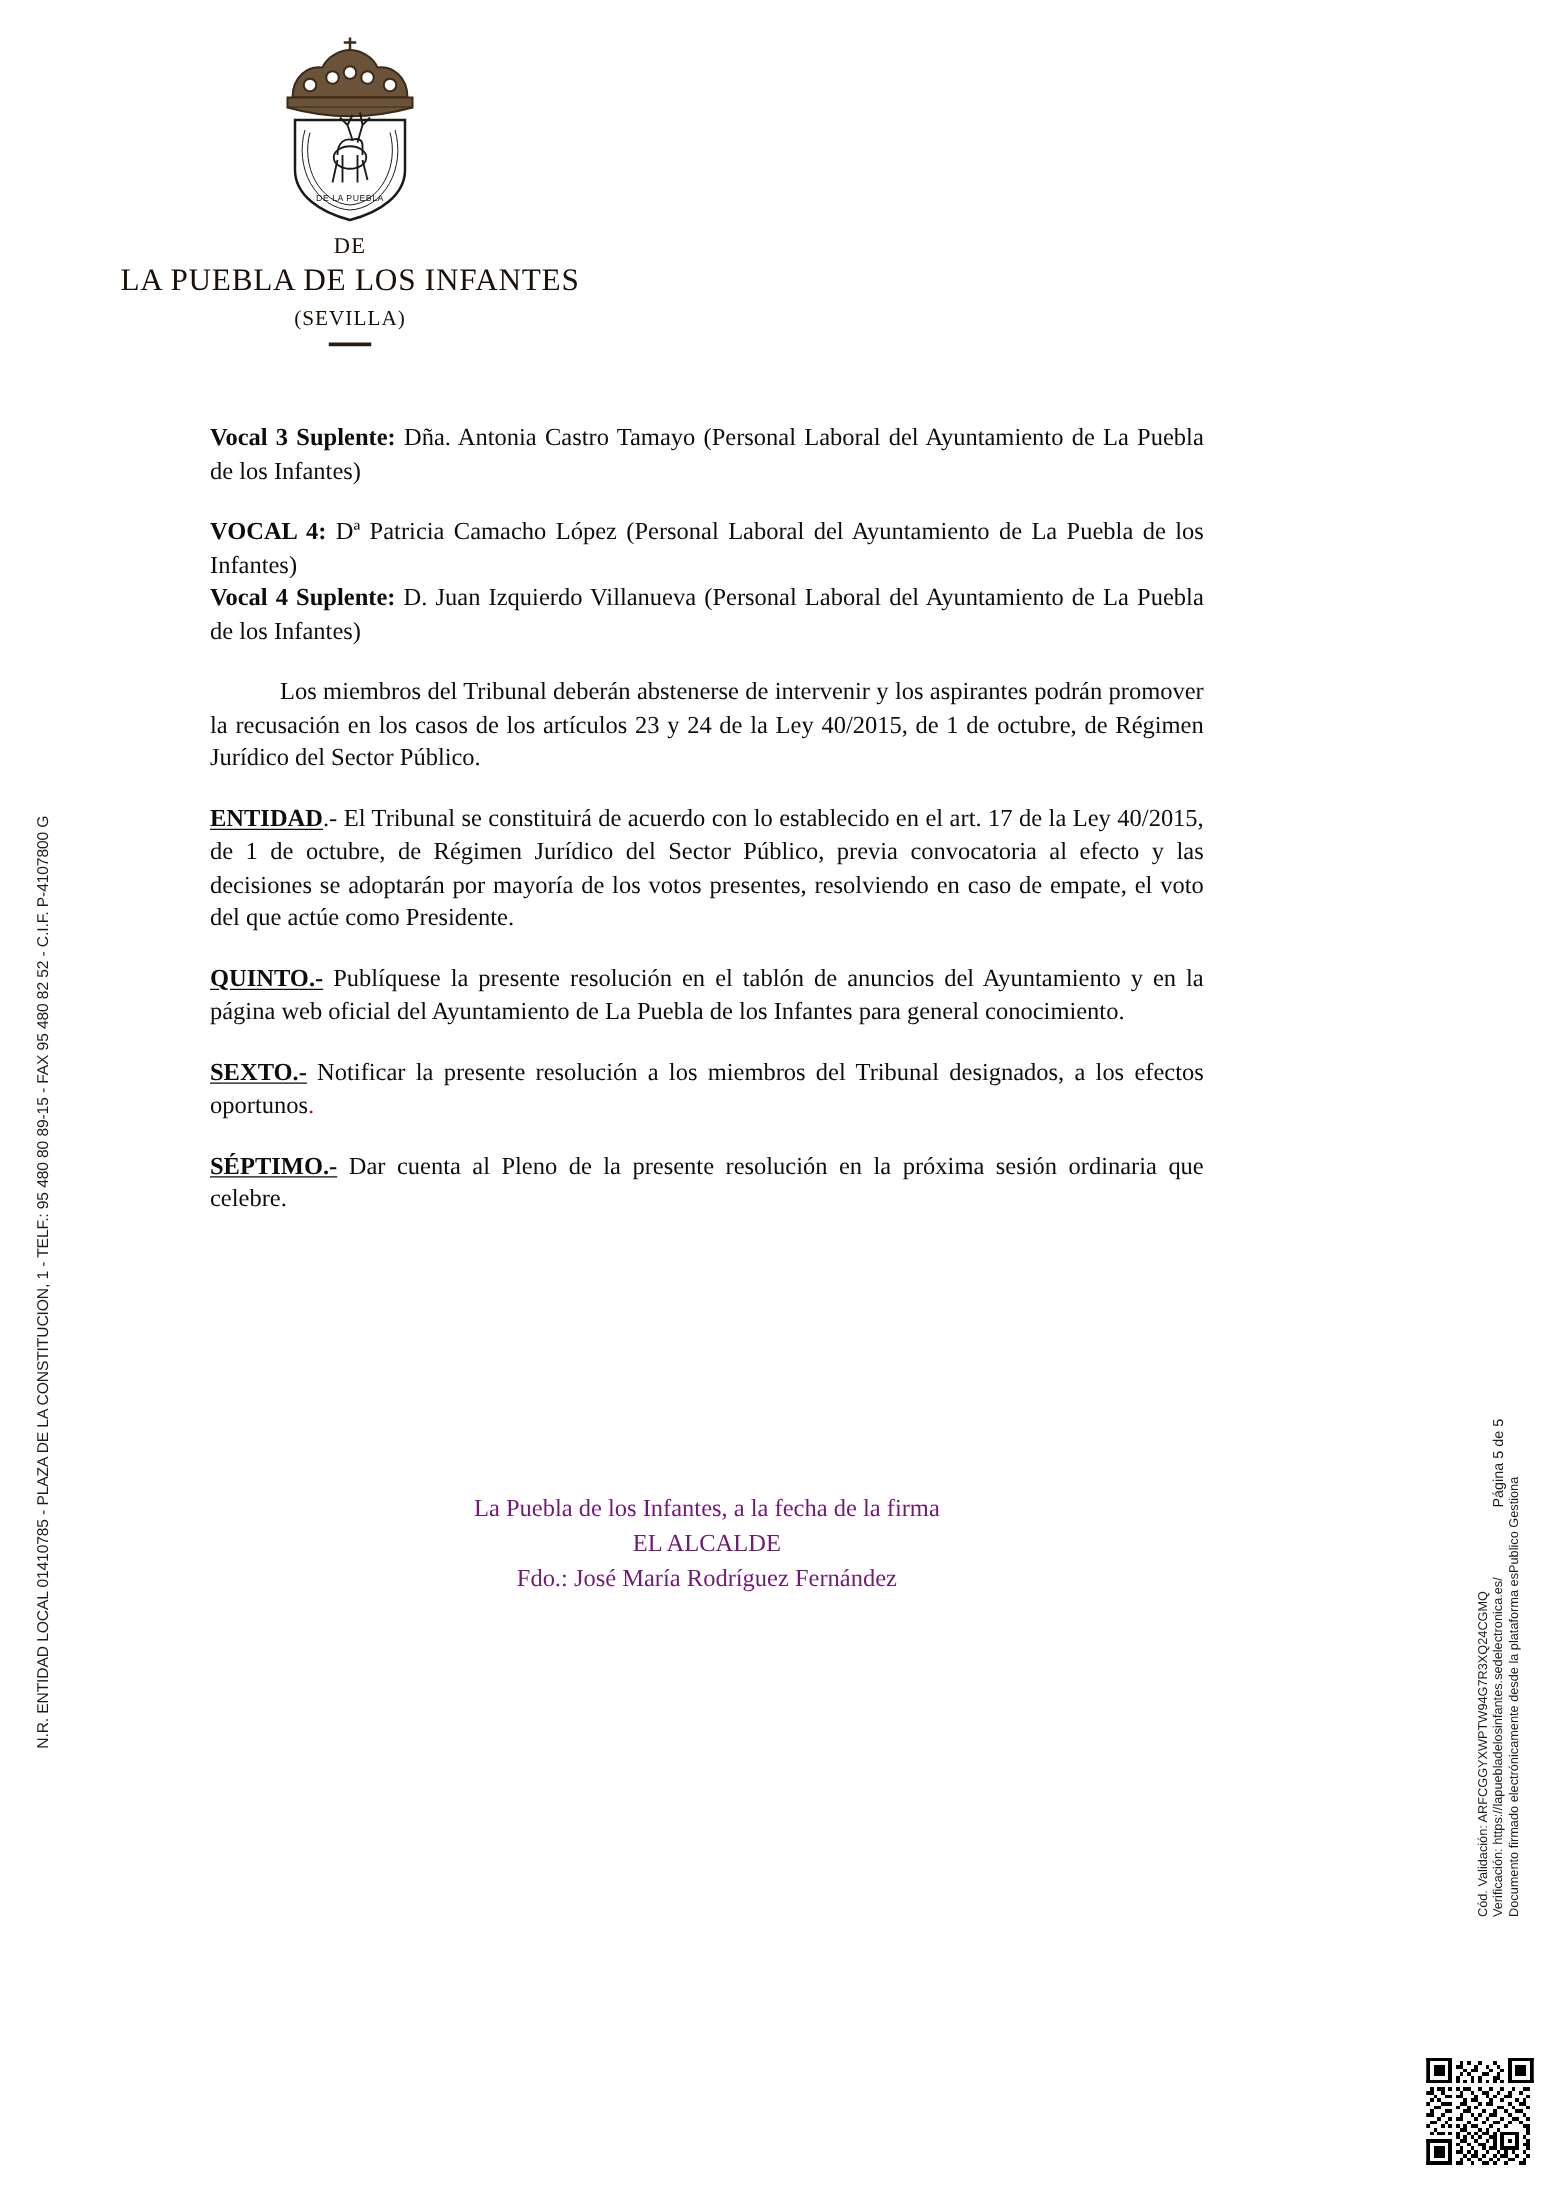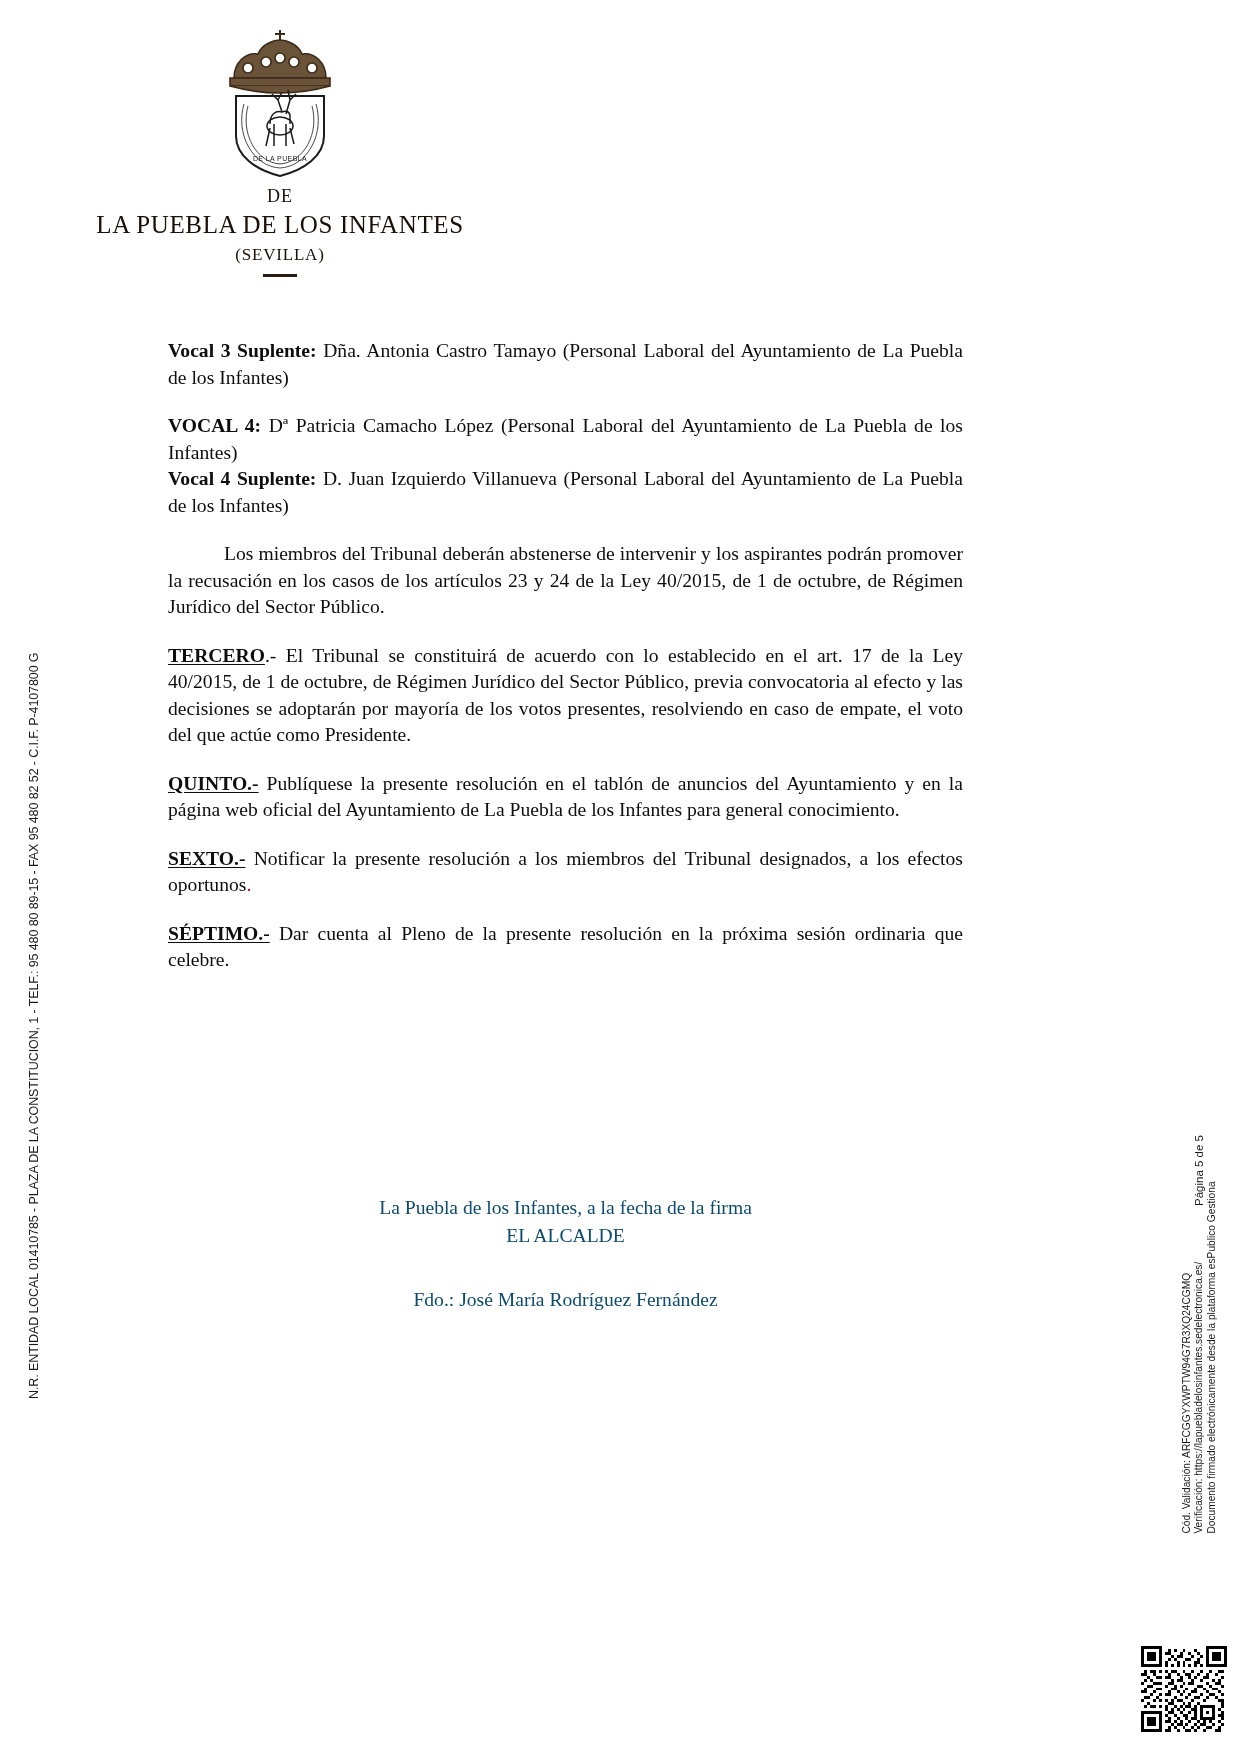--- a/index.html
+++ b/index.html
@@ -143,23 +143,23 @@
 
   
   .signature {
     position: absolute;
     left: 168px;
     top: 1194px;
     width: 795px;
     text-align: center;
     font-size: 19.6px;
     line-height: 28px;
-    color: #0c4a6e;
-  }
-  .sig-name { margin-top: 36px; }
+    color: #701a75;
+  }
+  .sig-name { }
 </style>
 </head>
 <body>
 
 <div class="left-strip">
   <div class="left-strip-text">N.R. ENTIDAD LOCAL 01410785 - PLAZA DE LA CONSTITUCION, 1 - TELF.: 95 480 80 89-15 - FAX 95 480 82 52 - C.I.F. P-4107800 G</div>
 </div>
 
 <div class="letterhead">
 
@@ -211,21 +211,21 @@
 
   <p class="para">
     <b class="lbl">Vocal 4 Suplente:</b><span> D. Juan Izquierdo Villanueva (Personal Laboral del Ayuntamiento de La Puebla de los Infantes)</span>
   </p>
 
   <p class="para indent">
     <span>Los miembros del Tribunal deberán abstenerse de intervenir y los aspirantes podrán promover la recusación en los casos de los artículos 23 y 24 de la Ley 40/2015, de 1 de octubre, de Régimen Jurídico del Sector Público.</span>
   </p>
 
   <p class="para">
-    <u class="lbl-u">TERCERO</u><span>.- El Tribunal se constituirá de acuerdo con lo establecido en el art. 17 de la Ley 40/2015, de 1 de octubre, de Régimen Jurídico del Sector Público, previa convocatoria al efecto y las decisiones se adoptarán por mayoría de los votos presentes, resolviendo en caso de empate, el voto del que actúe como Presidente.</span>
+    <u class="lbl-u">ENTIDAD</u><span>.- El Tribunal se constituirá de acuerdo con lo establecido en el art. 17 de la Ley 40/2015, de 1 de octubre, de Régimen Jurídico del Sector Público, previa convocatoria al efecto y las decisiones se adoptarán por mayoría de los votos presentes, resolviendo en caso de empate, el voto del que actúe como Presidente.</span>
   </p>
 
 
   <p class="para">
     <u class="lbl-u">QUINTO.-</u><span> Publíquese la presente resolución en el tablón de anuncios del Ayuntamiento y en la página web oficial del Ayuntamiento de La Puebla de los Infantes para general conocimiento.</span>
   </p>
 
   <p class="para">
     <u class="lbl-u">SEXTO.-</u><span> Notificar la presente resolución a los miembros del Tribunal designados, a los efectos oportunos</span><span class="red-dot">.</span>
   </p>

